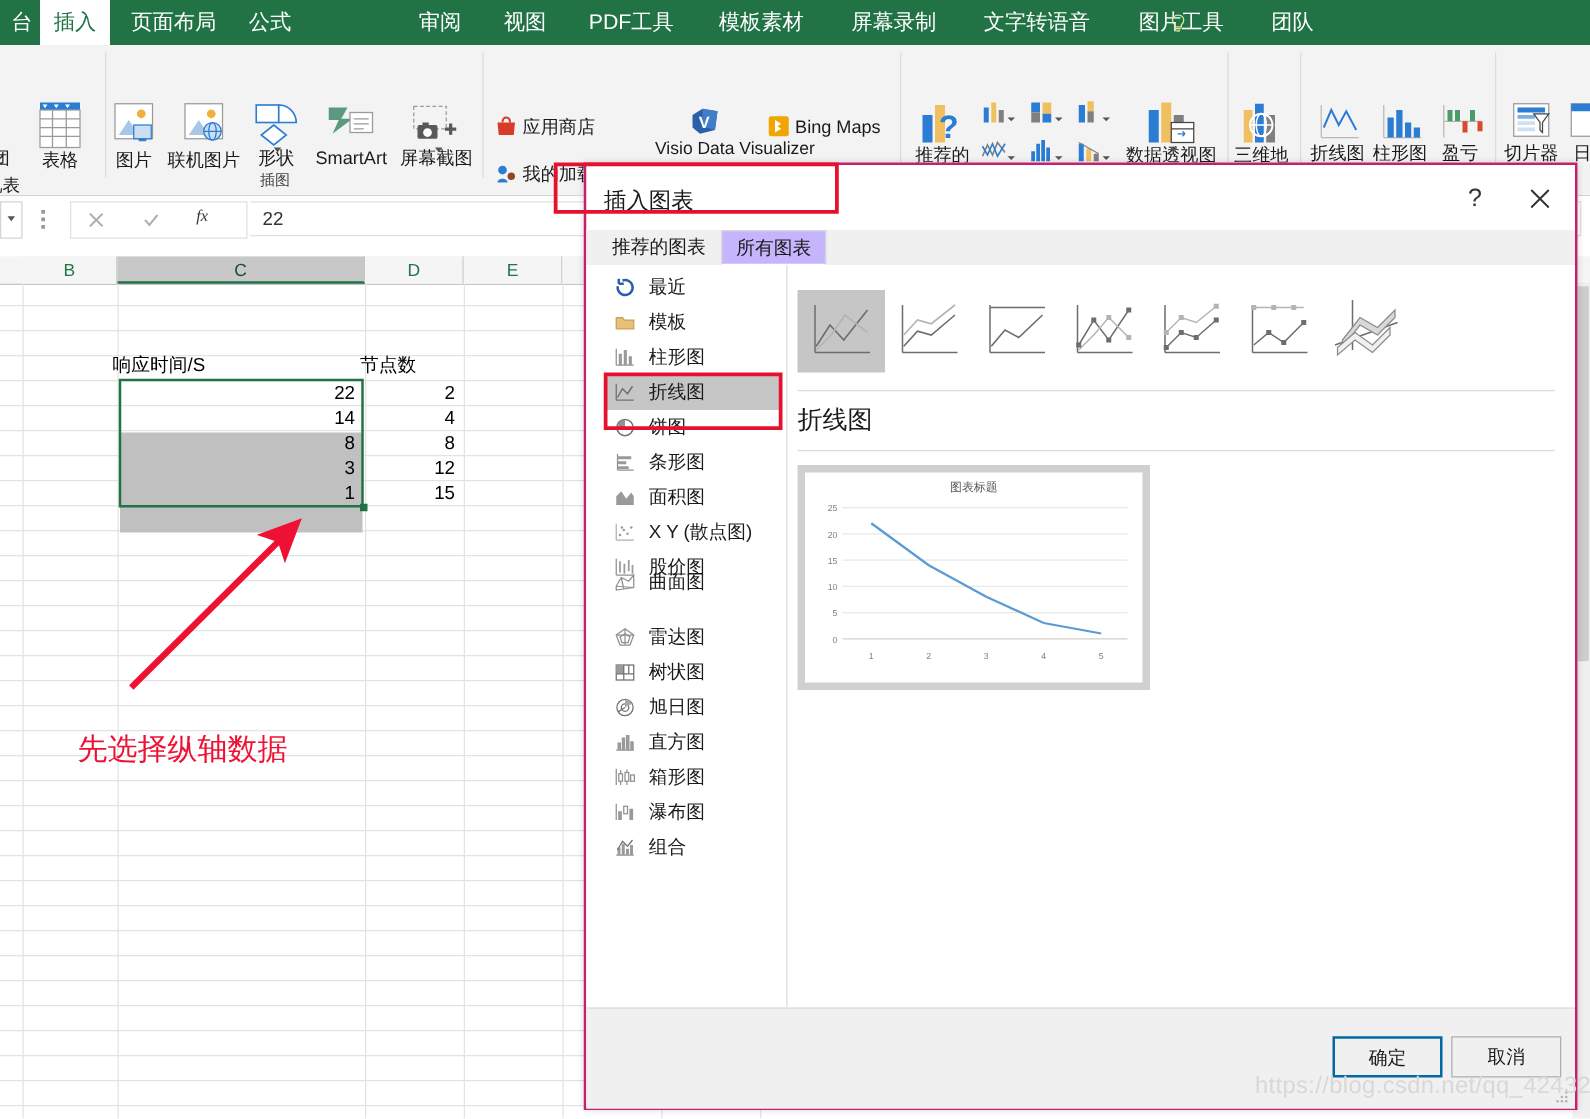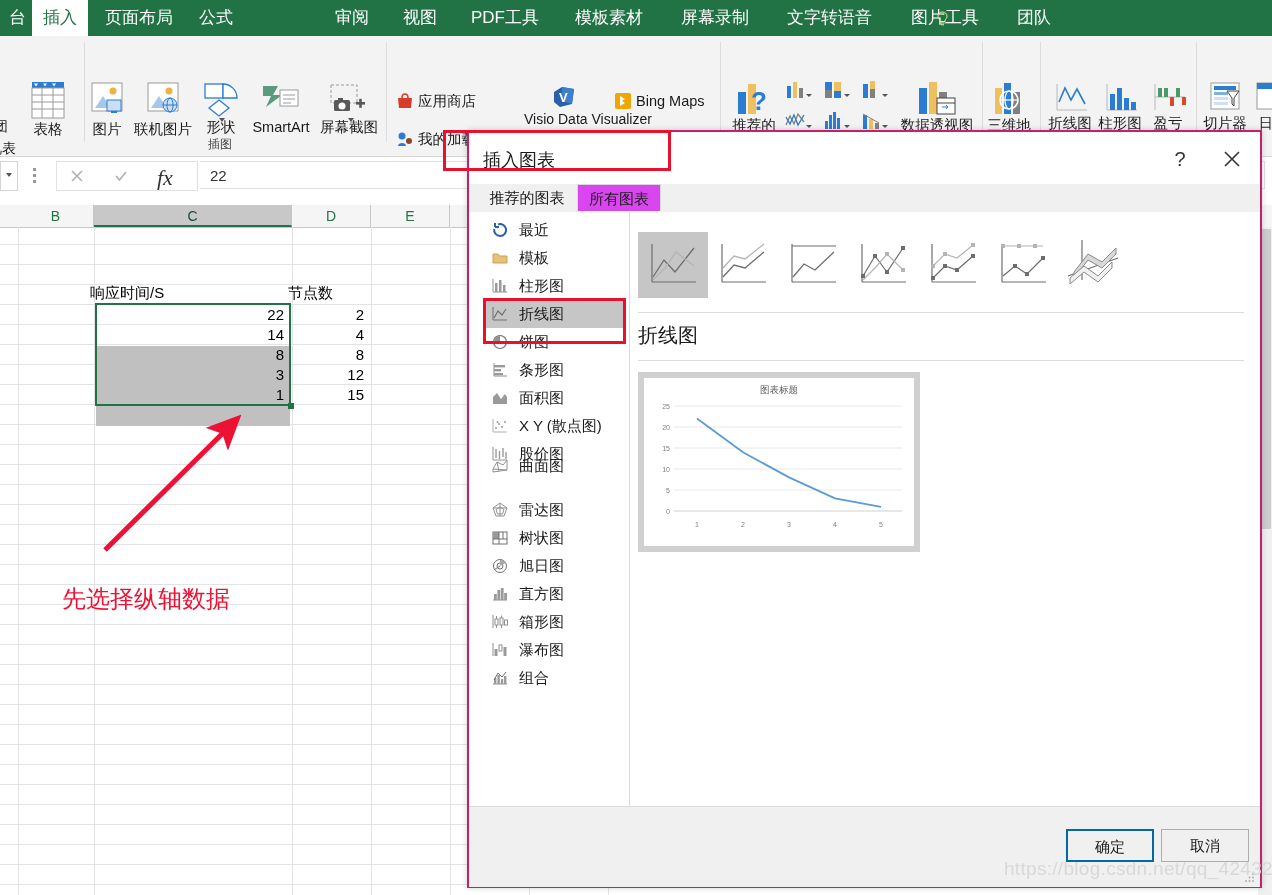--- a/index.html
+++ b/index.html
@@ -129,21 +129,21 @@
     position:absolute;left:748px;top:12px;width:30px;height:30px;
   }
   #dlg-tabsbar{
     position:absolute;left:0;top:52px;width:791px;height:28px;background:#f0f0f0;
     border-bottom:1px solid #d9d9d9;
   }
   .dlg-tab{
     position:absolute;top:0;height:28px;line-height:28px;text-align:center;
     font-size:15px;color:#1a1a1a;box-sizing:border-box;white-space:nowrap;
   }
-  .dlg-tab.active{background:#d946ef;border:1px solid #d9d9d9;border-bottom:1px solid #fff;}
+  .dlg-tab.active{background:#c4b5fd;border:1px solid #d9d9d9;border-bottom:1px solid #fff;}
   #dlg-body{
     position:absolute;left:0;top:80px;width:791px;height:594px;background:#fff;
   }
   #type-list{
     position:absolute;left:8px;top:0;width:152px;height:594px;
     border-right:1px solid #dcdcdc;
   }
   .type-item{
     position:absolute;left:8px;width:140px;height:28px;line-height:28px;
     font-size:15px;color:#1a1a1a;white-space:nowrap;box-sizing:border-box;
@@ -526,21 +526,21 @@
     <div style="width:3px;height:3px;background:#999;margin-bottom:3px;"></div>
     <div style="width:3px;height:3px;background:#999;"></div>
   </div>
   <div id="fx-wrap">
     <svg style="position:absolute;left:12px;top:6px;width:16px;height:16px;" viewBox="0 0 16 16">
         <path d="M3 3 L13 13 M13 3 L3 13" stroke="#b0b0b0" stroke-width="1.6" fill="none"></path>
       </svg>
     <svg style="position:absolute;left:56px;top:6px;width:16px;height:16px;" viewBox="0 0 16 16">
         <path d="M3 8 L6.5 12 L13 4" stroke="#b0b0b0" stroke-width="1.6" fill="none"></path>
       </svg>
-    <div style="position:absolute;left:100px;top:3px;font-family:'Liberation Serif',serif;font-style:italic;font-size:22px;color:#333;">fx</div>
+    <div style="position:absolute;left:100px;top:3px;font-family:'Liberation Serif',serif;font-style:italic;font-size:13px;color:#333;">fx</div>
   </div>
   <div id="formula-input">22</div>
 </div>
 
 <div id="sheet">
 
   <div id="colheader">
     <div class="colh" style="left:18px;width:76px;"><span>B</span></div>
     <div class="colh sel" style="left:94px;width:198px;"><span>C</span></div>
     <div class="colh" style="left:292px;width:79px;"><span>D</span></div>

